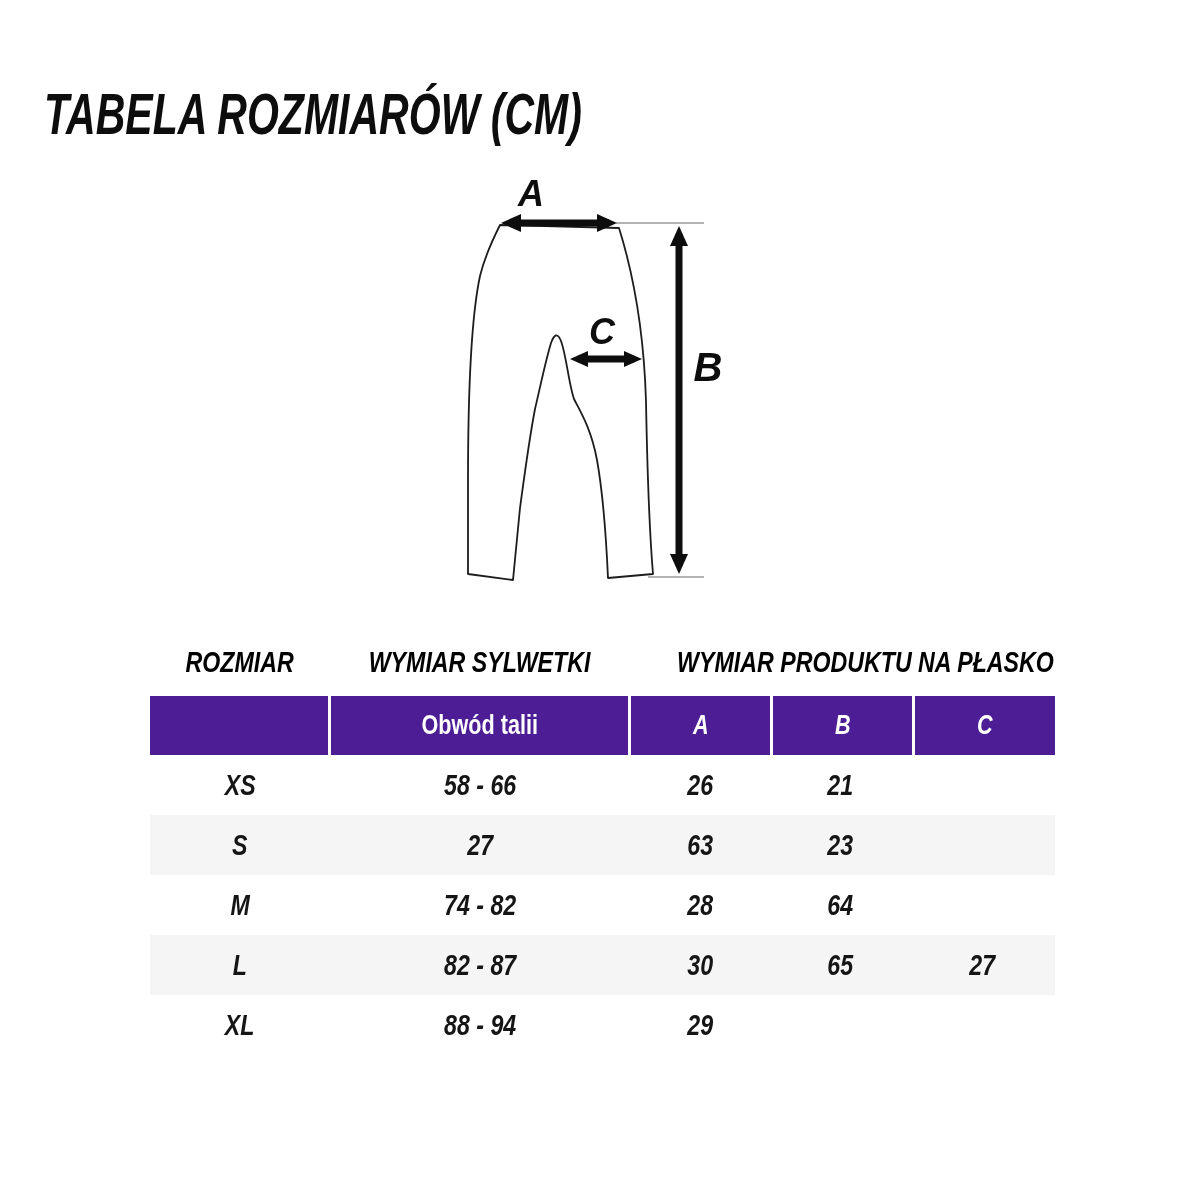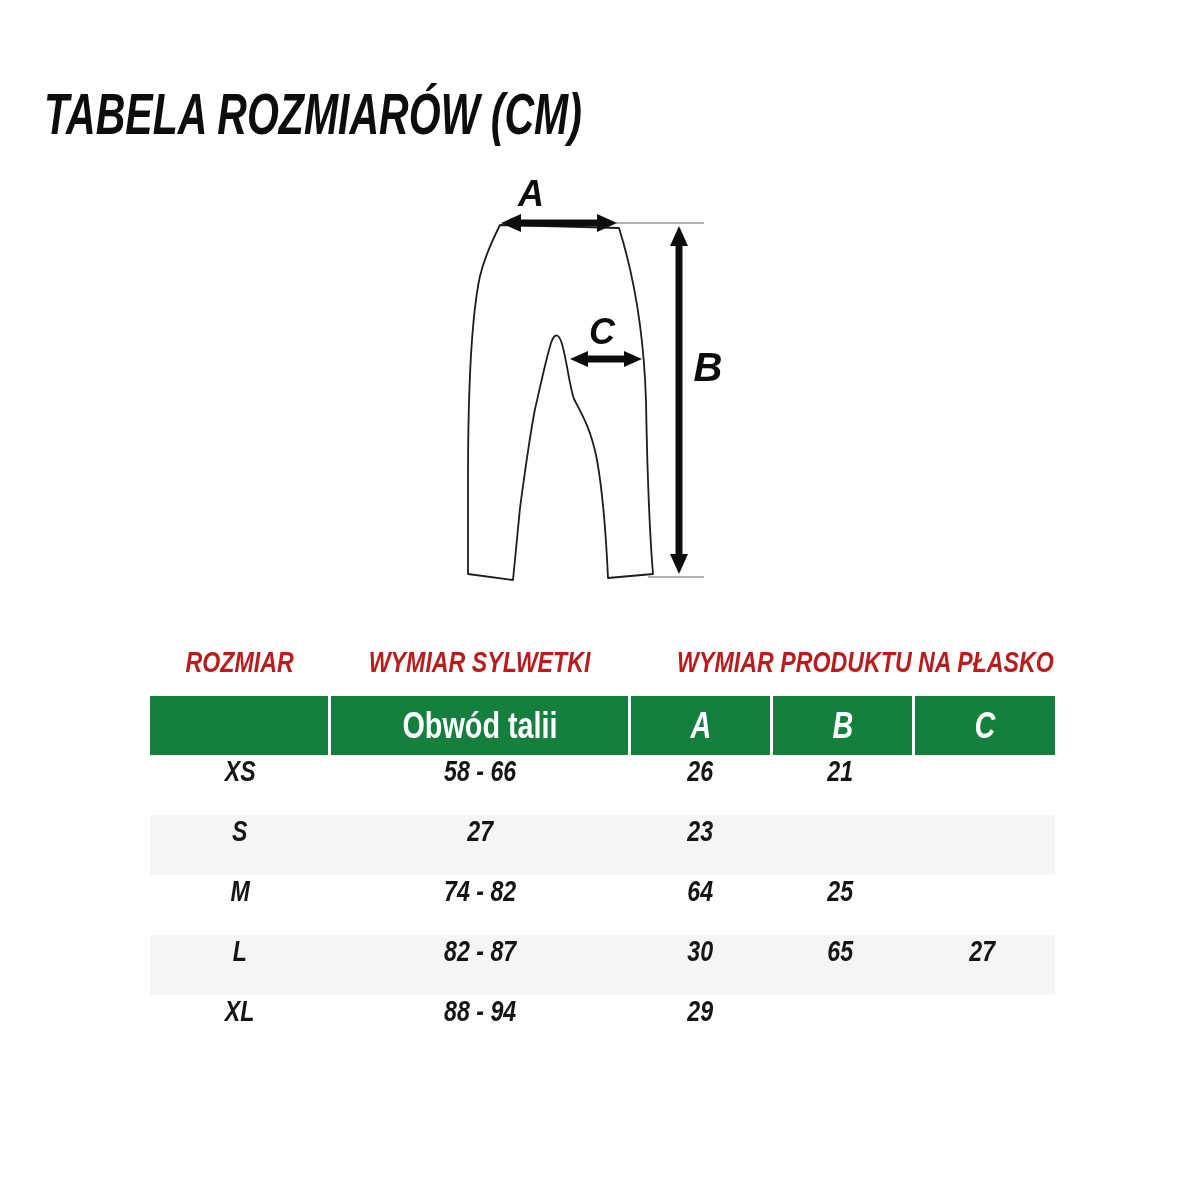--- a/index.html
+++ b/index.html
@@ -9,34 +9,34 @@
   
   .cx{display:inline-block;transform:scaleX(0.80);transform-origin:center center;white-space:nowrap;}
   .cxl{display:inline-block;transform:scaleX(0.72);transform-origin:left center;white-space:nowrap;}
 
   .title{position:absolute;left:44px;top:50px;font-size:57px;line-height:1.0;
          font-weight:bold;font-style:italic;color:#0d0d0d;}
 
   .diagram{position:absolute;left:440px;top:130px;width:320px;height:450px;}
 
   .sec-head{position:absolute;top:608px;height:36px;line-height:36px;text-align:center;
-            font-size:29px;font-weight:bold;font-style:italic;color:#b91c1c;}
+            font-size:29px;font-weight:bold;font-style:italic;color:#000000;}
   .sec-size{left:150px;width:180px;}
   .sec-body{left:330px;width:300px;}
   .sec-prod{left:630px;width:425px;}
 
   .tbl{position:absolute;left:150px;top:660px;width:905px;}
   .hd{display:grid;grid-template-columns:178px 297px 139px 139px 1fr;column-gap:3px;
       height:59px;background:#ffffff;}
-  .hd .cell{background:#15803d;color:#ffffff;display:flex;align-items:center;justify-content:center;
-            font-size:36px;font-weight:bold;}
+  .hd .cell{background:#4c1d95;color:#ffffff;display:flex;align-items:center;justify-content:center;
+            font-size:27px;font-weight:bold;}
   .hd .it{font-style:italic;}
   .row{display:grid;grid-template-columns:180px 300px 140px 140px 1fr;height:60px;background:#ffffff;}
   .row.stripe{background:#f5f5f5;}
-  .row .cell{display:flex;align-items:flex-start;justify-content:center;
+  .row .cell{display:flex;align-items:center;justify-content:center;
              font-size:29px;font-weight:bold;font-style:italic;color:#151515;}
 
   svg text{font-family:"Liberation Sans",sans-serif;font-weight:bold;font-style:italic;fill:#0d0d0d;}
 </style>
 </head>
 <body>
 
 <div class="page">
 
   <div class="title">
@@ -132,36 +132,39 @@
     </div>
 
     <div class="row stripe">
       <div class="cell">
           <span class="cx">S</span>
         </div>
       <div class="cell">
           <span class="cx">27</span>
         </div>
       <div class="cell">
+          <span class="cx">63</span>
+        </div>
+      <div class="cell">
           <span class="cx">23</span>
         </div>
     </div>
 
     <div class="row">
       <div class="cell">
           <span class="cx">M</span>
         </div>
       <div class="cell">
           <span class="cx">74 - 82</span>
         </div>
       <div class="cell">
-          <span class="cx">64</span>
+          <span class="cx">28</span>
         </div>
       <div class="cell">
-          <span class="cx">25</span>
+          <span class="cx">64</span>
         </div>
     </div>
 
     <div class="row stripe">
       <div class="cell">
           <span class="cx">L</span>
         </div>
       <div class="cell">
           <span class="cx">82 - 87</span>
         </div>

